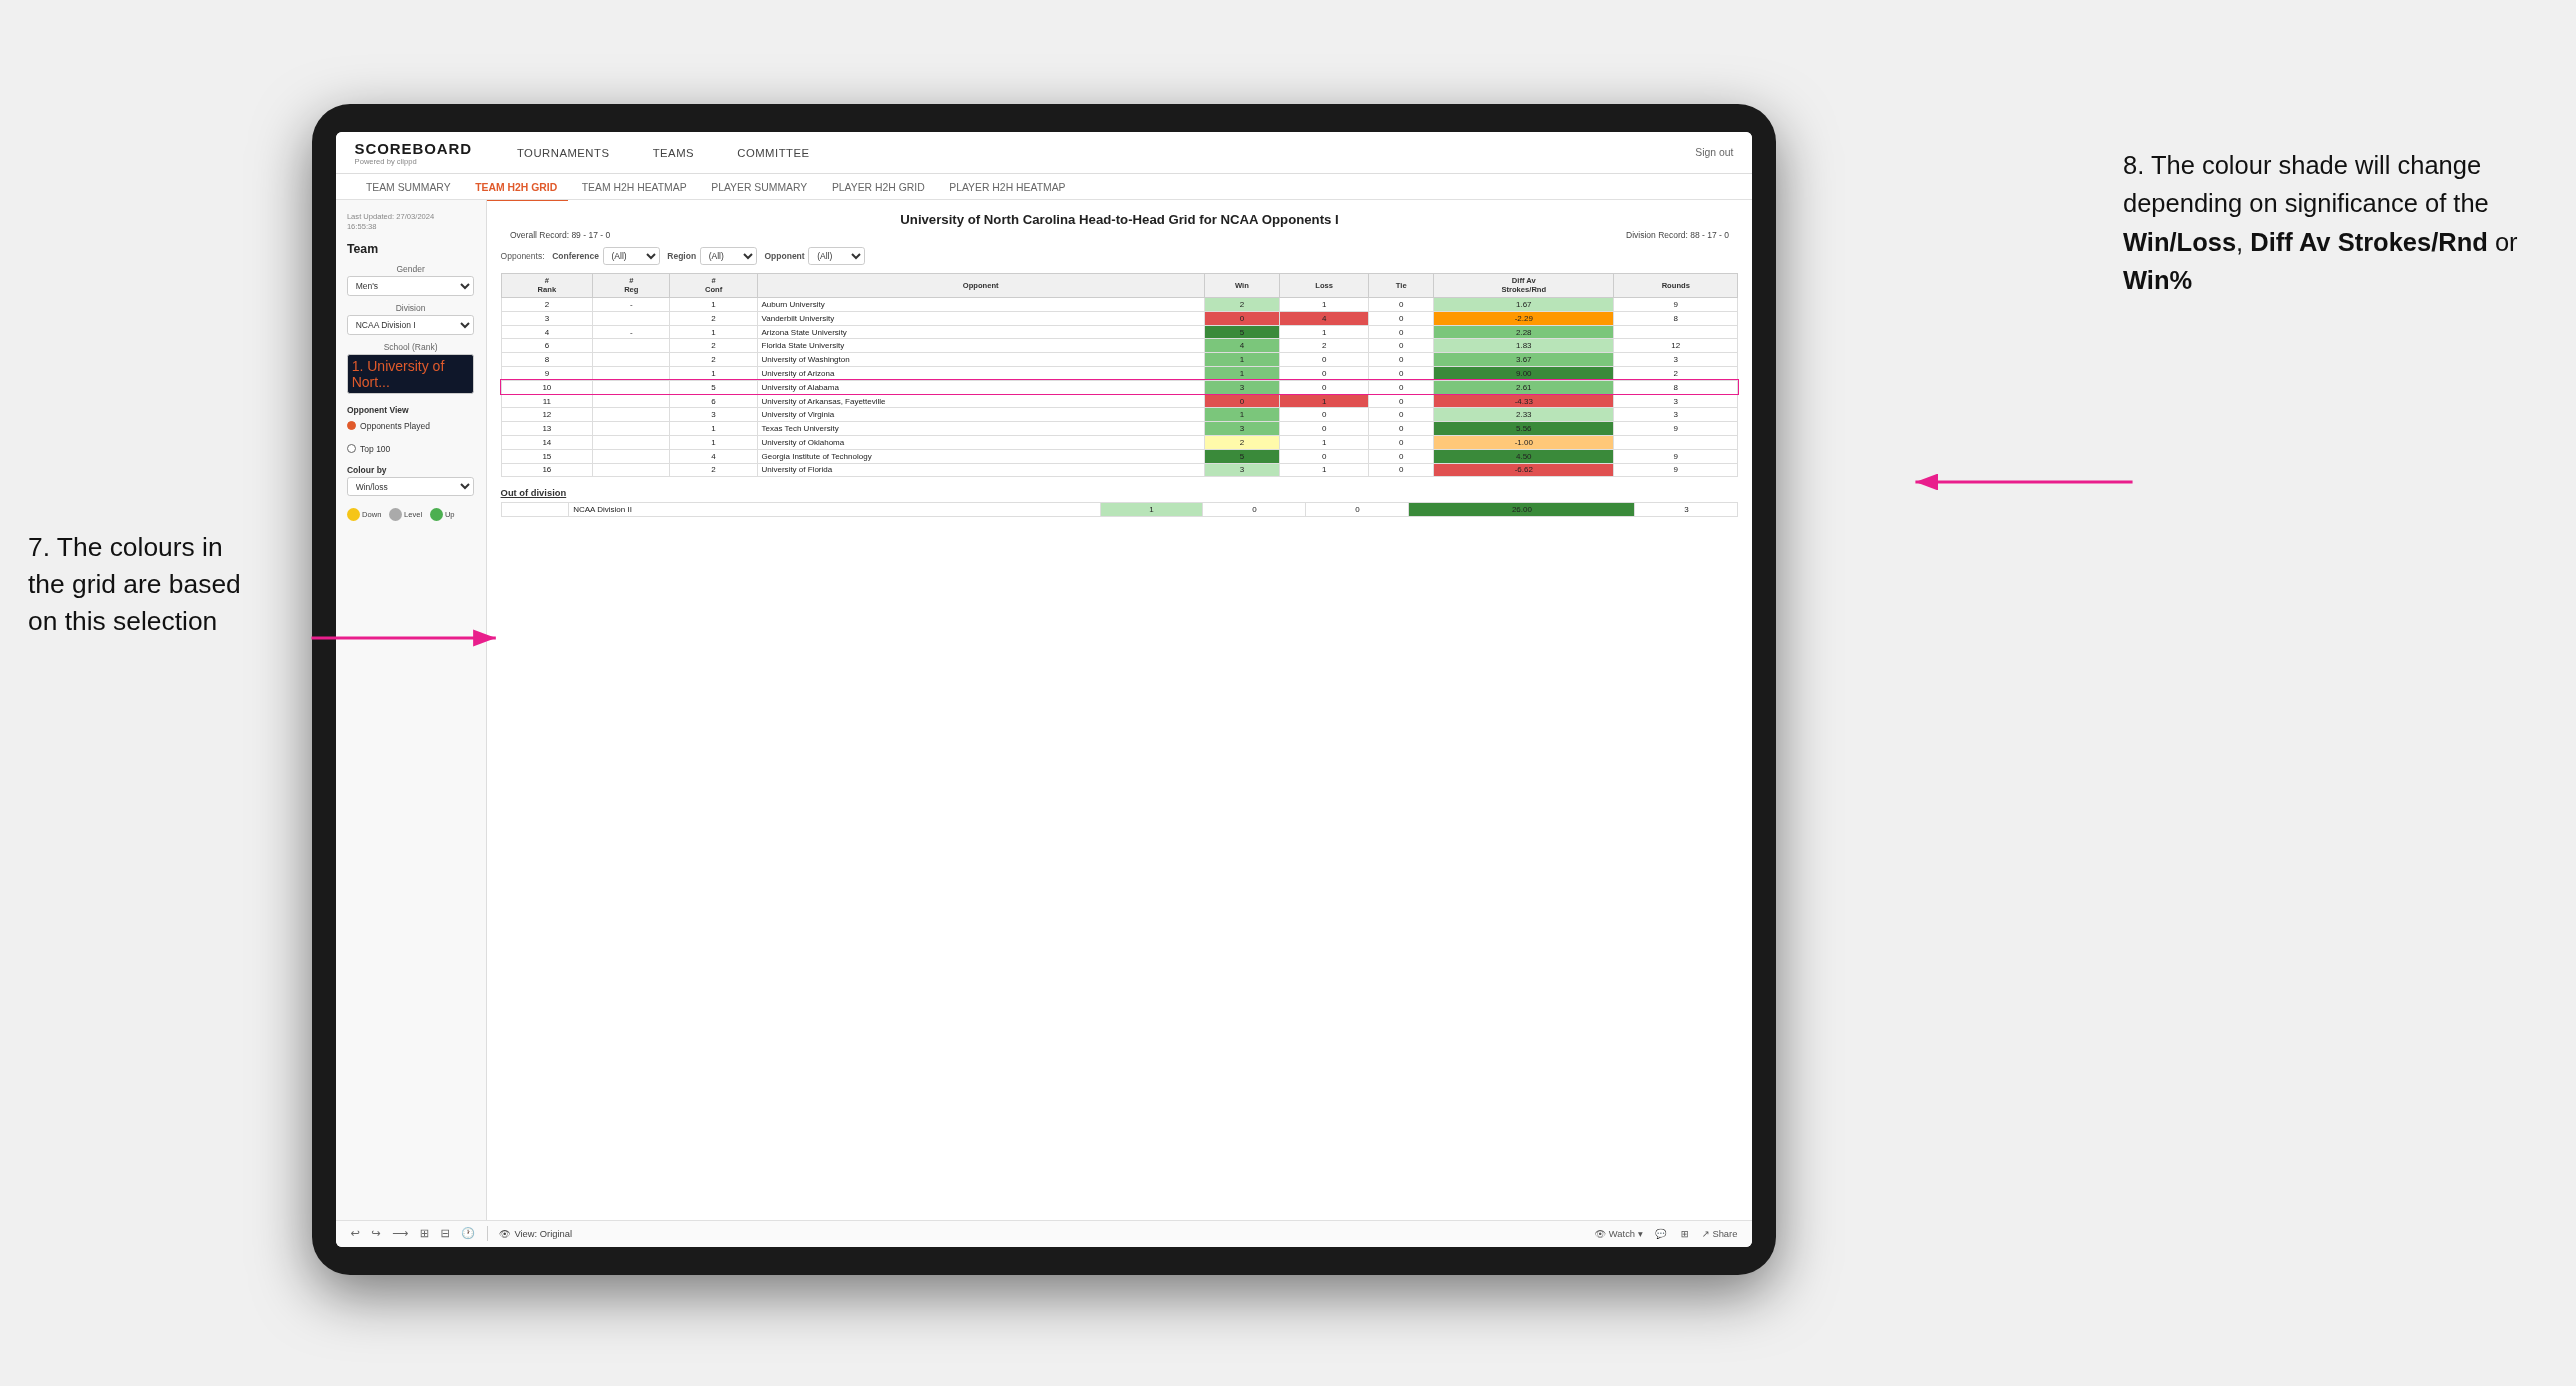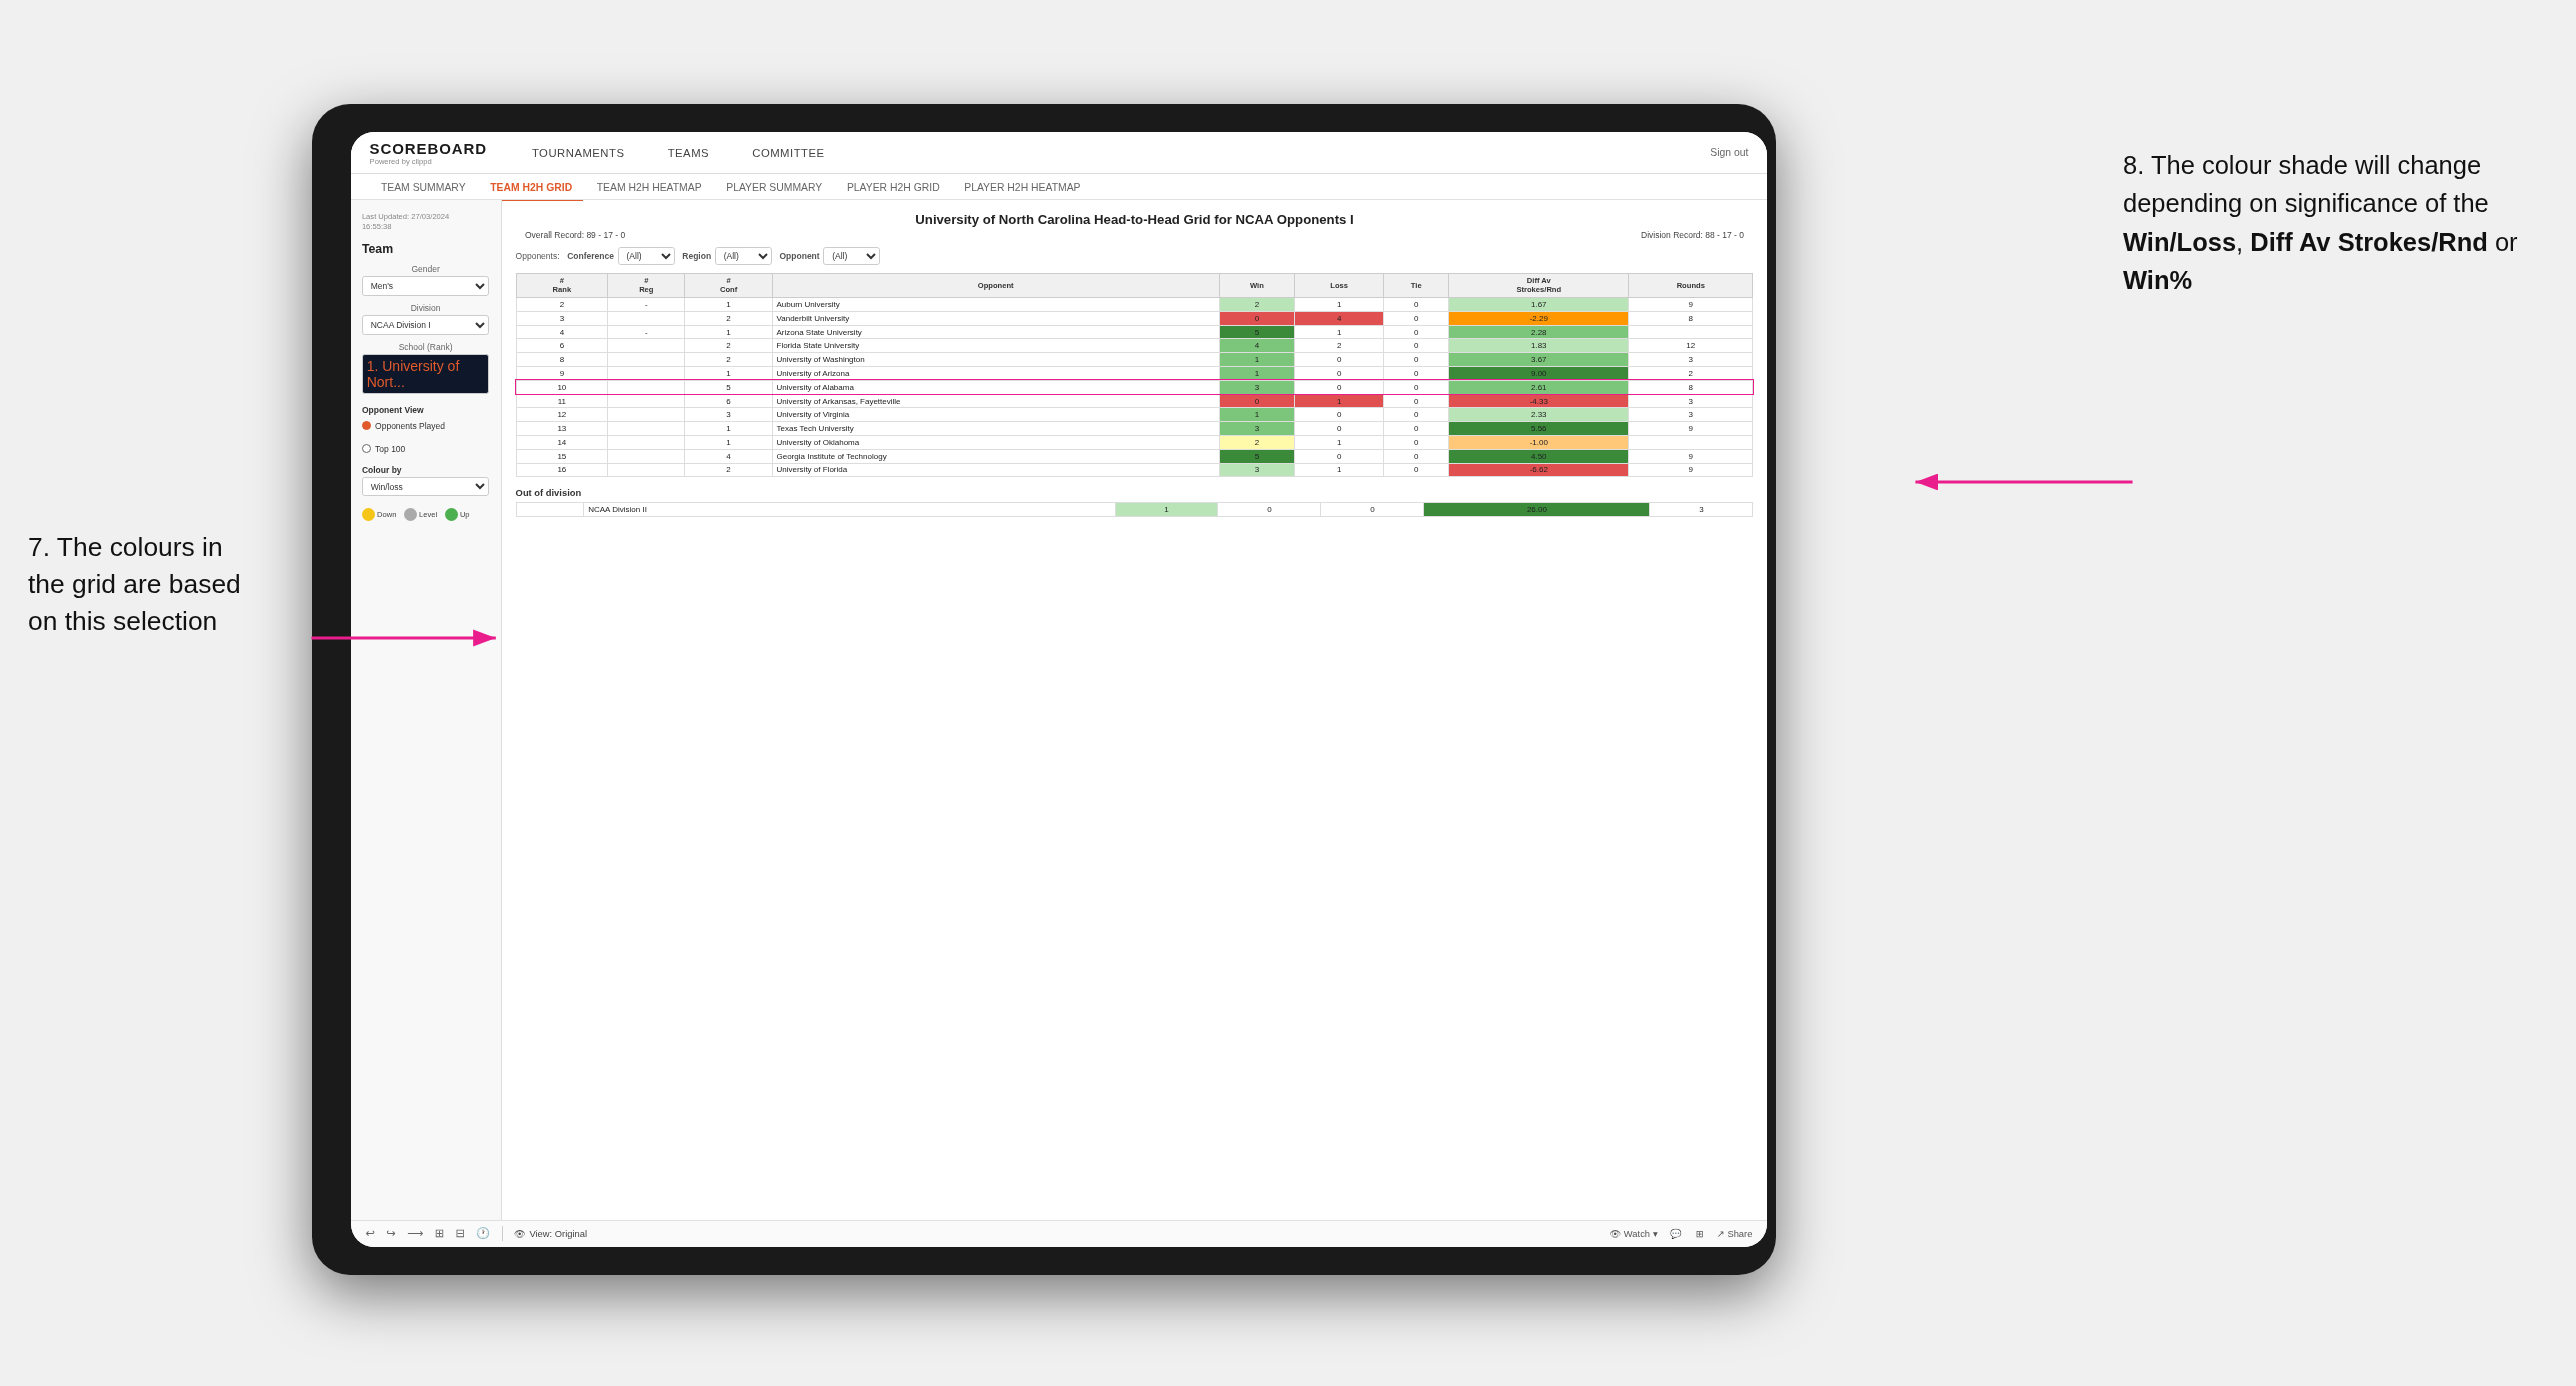--- a/index.html
+++ b/index.html
@@ -34,25 +34,24 @@
       background: #1a1a1a;
       border-radius: 38px;
       box-shadow: 0 19px 57px rgba(0,0,0,0.5);
       padding: 28px 23.6px;
     }
 
     .tablet-screen {
       width: 100%;
       height: 100%;
       background: #fff;
-      border-radius: 23px;
+      border-radius: 6px;
       overflow: hidden;
       display: flex;
       flex-direction: column;
-      margin-left: 15px;
     }
 
     
     .nav-bar {
       background: #fff;
       border-bottom: 0.9px solid #ddd;
       padding: 7.6px 19px;
       display: flex;
       align-items: center;
       gap: 28px;
@@ -349,20 +348,21 @@
 
     
     .out-of-division {
       margin-top: 9.4px;
     }
     .out-of-division-title {
       font-size: 9.4px;
       font-weight: 700;
       color: #333;
       margin-bottom: 4.7px;
+      text-decoration: underline;
     }
 
     
     .toolbar-bottom {
       border-top: 0.9px solid #e0e0e0;
       background: #fafafa;
       padding: 5.7px 15px;
       display: flex;
       align-items: center;
       gap: 11.3px;

